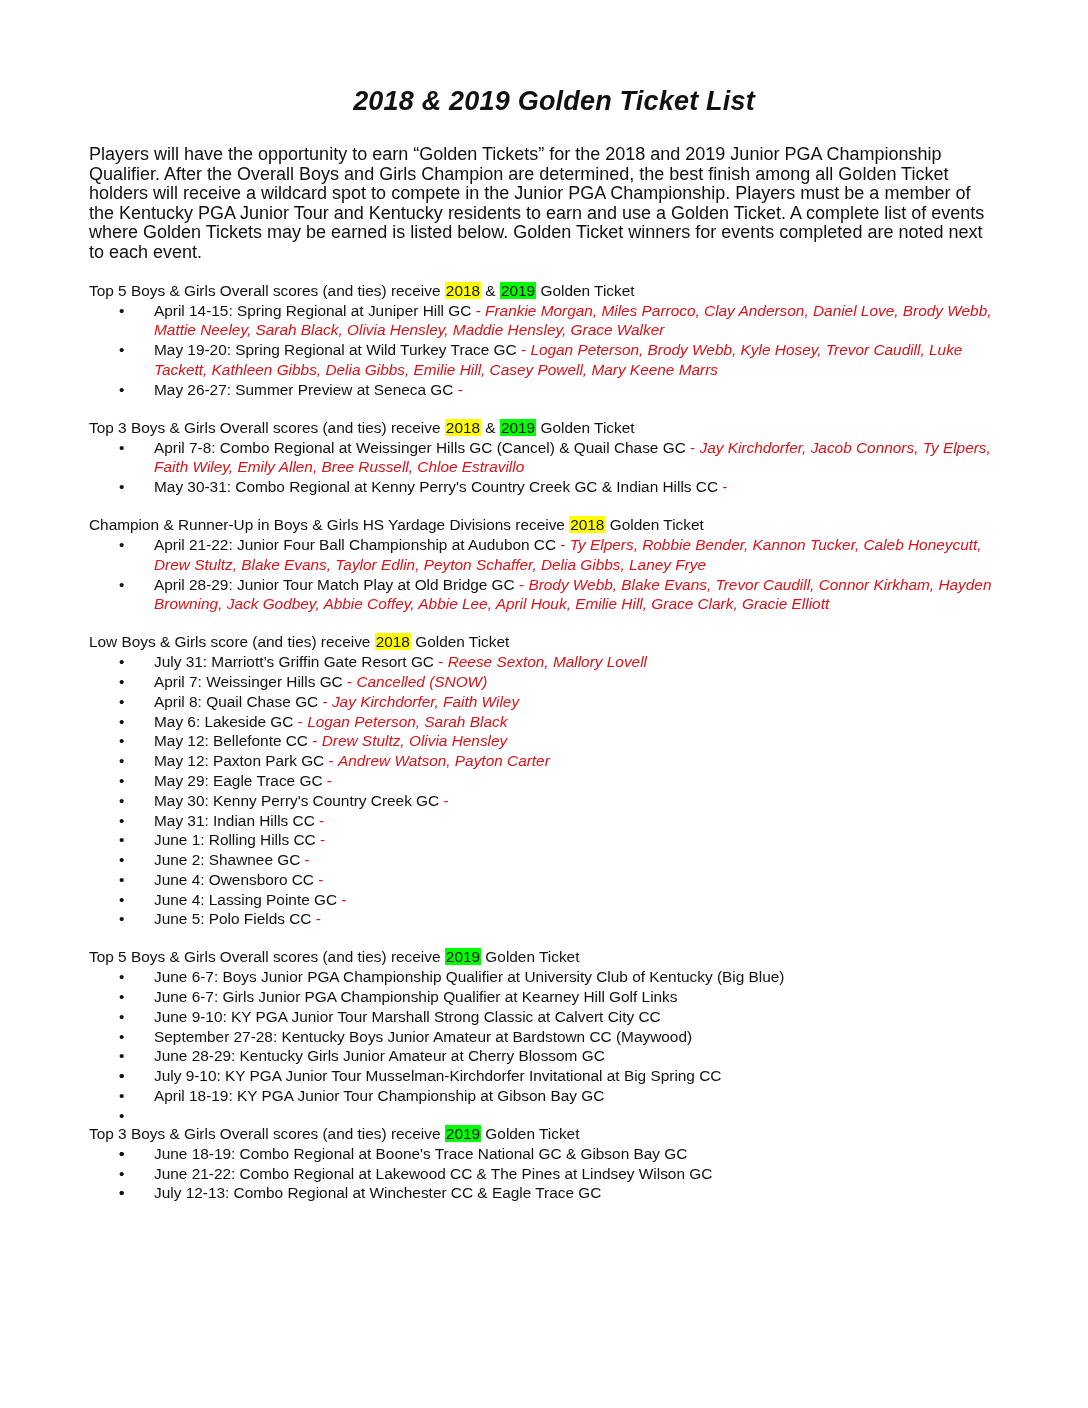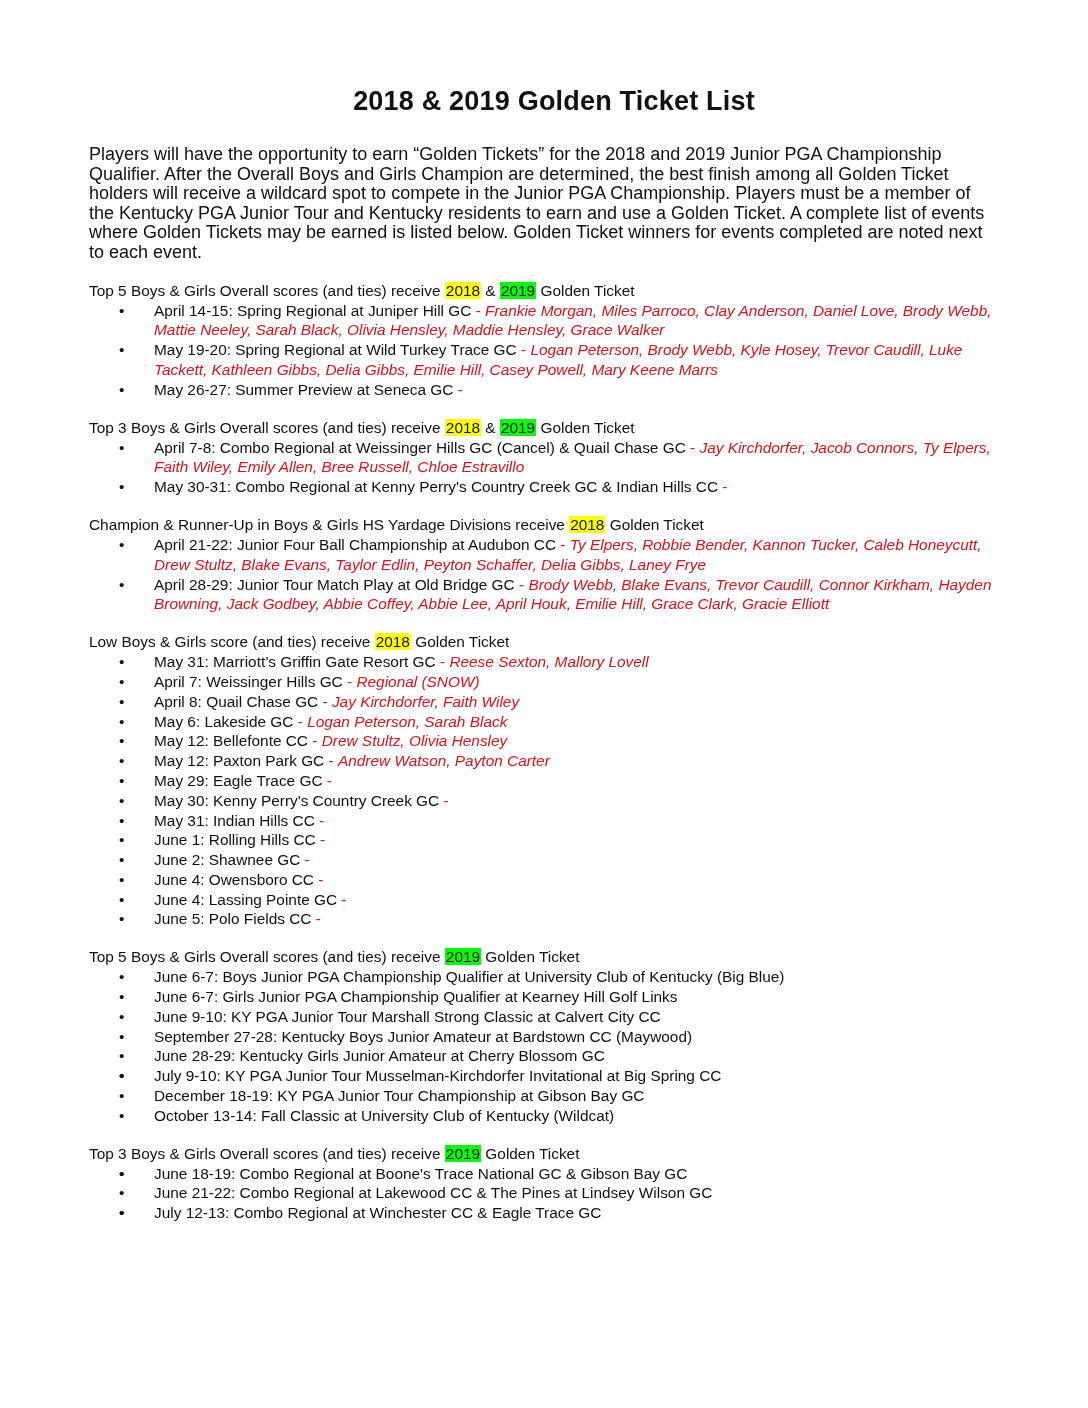--- a/index.html
+++ b/index.html
@@ -1,18 +1,18 @@
 <!DOCTYPE html>
 <html><head>
 <meta charset="utf-8">
 <style>
   html, body { margin:0; padding:0; background:#ffffff; }
   body { width:1088px; height:1408px; position:relative; font-family:"Liberation Sans", sans-serif; color:#111; }
   .page { position:absolute; left:89px; top:86px; width:910px; }
-  h1 { font-size:27px; font-weight:bold; text-align:center; margin:0 0 28px 0; padding-left:20px; letter-spacing:0.2px; }
+  h1 { font-size:27px; font-weight:bold; text-align:center; margin:0 0 28px 0; padding-left:20px; letter-spacing:0.2px;font-style:italic; }
   .intro { font-size:18px; line-height:19.6px; margin:0 0 4px 0; }
   .section { margin-top:18px; }
   .sec-head { font-size:15.4px; line-height:20px; margin:0; }
   .hl { padding:0 1px; }
   ul { list-style:none; margin:0; padding:0; }
   li { position:relative; padding-left:65px; font-size:15.4px; line-height:19.8px; }
   li .bullet { position:absolute; left:30px; top:0; }
   .winners { color:#d7141a; font-style:italic; }
   .dash { color:#d7141a; }
 </style>
@@ -41,22 +41,22 @@
       <div class="section">
         <p class="sec-head"><span>Champion &amp; Runner-Up in Boys &amp; Girls HS Yardage Divisions receive </span><span class="hl" style="background: rgb(255, 255, 0);">2018</span><span> Golden Ticket</span></p>
         <ul>
           <li><span class="bullet">•</span><span>April 21-22: Junior Four Ball Championship at Audubon CC</span><span class="dash"> - </span><span class="winners">Ty Elpers, Robbie Bender, Kannon Tucker, Caleb Honeycutt, Drew Stultz, Blake Evans, Taylor Edlin, Peyton Schaffer, Delia Gibbs, Laney Frye</span></li>
           <li><span class="bullet">•</span><span>April 28-29: Junior Tour Match Play at Old Bridge GC</span><span class="dash"> - </span><span class="winners">Brody Webb, Blake Evans, Trevor Caudill, Connor Kirkham, Hayden Browning, Jack Godbey, Abbie Coffey, Abbie Lee, April Houk, Emilie Hill, Grace Clark, Gracie Elliott</span></li>
         </ul>
       </div>
       <div class="section">
         <p class="sec-head"><span>Low Boys &amp; Girls score (and ties) receive </span><span class="hl" style="background: rgb(255, 255, 0);">2018</span><span> Golden Ticket</span></p>
         <ul>
-          <li><span class="bullet">•</span><span>May 31: Marriott’s Griffin Gate Resort GC</span><span class="dash"> - </span><span class="winners">Reese Sexton, Mallory Lovell</span></li>
-          <li><span class="bullet">•</span><span>April 7: Weissinger Hills GC</span><span class="dash"> - </span><span class="winners">Regional (SNOW)</span></li>
+          <li><span class="bullet">•</span><span>July 31: Marriott’s Griffin Gate Resort GC</span><span class="dash"> - </span><span class="winners">Reese Sexton, Mallory Lovell</span></li>
+          <li><span class="bullet">•</span><span>April 7: Weissinger Hills GC</span><span class="dash"> - </span><span class="winners">Cancelled (SNOW)</span></li>
           <li><span class="bullet">•</span><span>April 8: Quail Chase GC</span><span class="dash"> - </span><span class="winners">Jay Kirchdorfer, Faith Wiley</span></li>
           <li><span class="bullet">•</span><span>May 6: Lakeside GC</span><span class="dash"> - </span><span class="winners">Logan Peterson, Sarah Black</span></li>
           <li><span class="bullet">•</span><span>May 12: Bellefonte CC</span><span class="dash"> - </span><span class="winners">Drew Stultz, Olivia Hensley</span></li>
           <li><span class="bullet">•</span><span>May 12: Paxton Park GC</span><span class="dash"> - </span><span class="winners">Andrew Watson, Payton Carter</span></li>
           <li><span class="bullet">•</span><span>May 29: Eagle Trace GC</span><span class="dash"> - </span></li>
           <li><span class="bullet">•</span><span>May 30: Kenny Perry's Country Creek GC</span><span class="dash"> - </span></li>
           <li><span class="bullet">•</span><span>May 31: Indian Hills CC</span><span class="dash"> - </span></li>
           <li><span class="bullet">•</span><span>June 1: Rolling Hills CC</span><span class="dash"> - </span></li>
           <li><span class="bullet">•</span><span>June 2: Shawnee GC</span><span class="dash"> - </span></li>
           <li><span class="bullet">•</span><span>June 4: Owensboro CC</span><span class="dash"> - </span></li>
@@ -67,22 +67,22 @@
       <div class="section">
         <p class="sec-head"><span>Top 5 Boys &amp; Girls Overall scores (and ties) receive </span><span class="hl" style="background: rgb(0, 255, 0);">2019</span><span> Golden Ticket</span></p>
         <ul>
           <li><span class="bullet">•</span><span>June 6-7: Boys Junior PGA Championship Qualifier at University Club of Kentucky (Big Blue)</span></li>
           <li><span class="bullet">•</span><span>June 6-7: Girls Junior PGA Championship Qualifier at Kearney Hill Golf Links</span></li>
           <li><span class="bullet">•</span><span>June 9-10: KY PGA Junior Tour Marshall Strong Classic at Calvert City CC</span></li>
           <li><span class="bullet">•</span><span>September 27-28: Kentucky Boys Junior Amateur at Bardstown CC (Maywood)</span></li>
           <li><span class="bullet">•</span><span>June 28-29: Kentucky Girls Junior Amateur at Cherry Blossom GC</span></li>
           <li><span class="bullet">•</span></li>
           <li><span class="bullet">•</span><span>July 9-10: KY PGA Junior Tour Musselman-Kirchdorfer Invitational at Big Spring CC</span></li>
-          <li><span class="bullet">•</span><span>December 18-19: KY PGA Junior Tour Championship at Gibson Bay GC</span></li>
-          <li><span class="bullet">•</span><span>October 13-14: Fall Classic at University Club of Kentucky (Wildcat)</span></li>
+          <li><span class="bullet">•</span><span>April 18-19: KY PGA Junior Tour Championship at Gibson Bay GC</span></li>
+          <li><span class="bullet">•</span></li>
         </ul>
       </div>
       <div class="section">
         <p class="sec-head"><span>Top 3 Boys &amp; Girls Overall scores (and ties) receive </span><span class="hl" style="background: rgb(0, 255, 0);">2019</span><span> Golden Ticket</span></p>
         <ul>
           <li><span class="bullet">•</span></li>
           <li><span class="bullet">•</span><span>June 18-19: Combo Regional at Boone's Trace National GC &amp; Gibson Bay GC</span></li>
           <li><span class="bullet">•</span><span>June 21-22: Combo Regional at Lakewood CC &amp; The Pines at Lindsey Wilson GC</span></li>
           <li><span class="bullet">•</span></li>
           <li><span class="bullet">•</span><span>July 12-13: Combo Regional at Winchester CC &amp; Eagle Trace GC</span></li>

